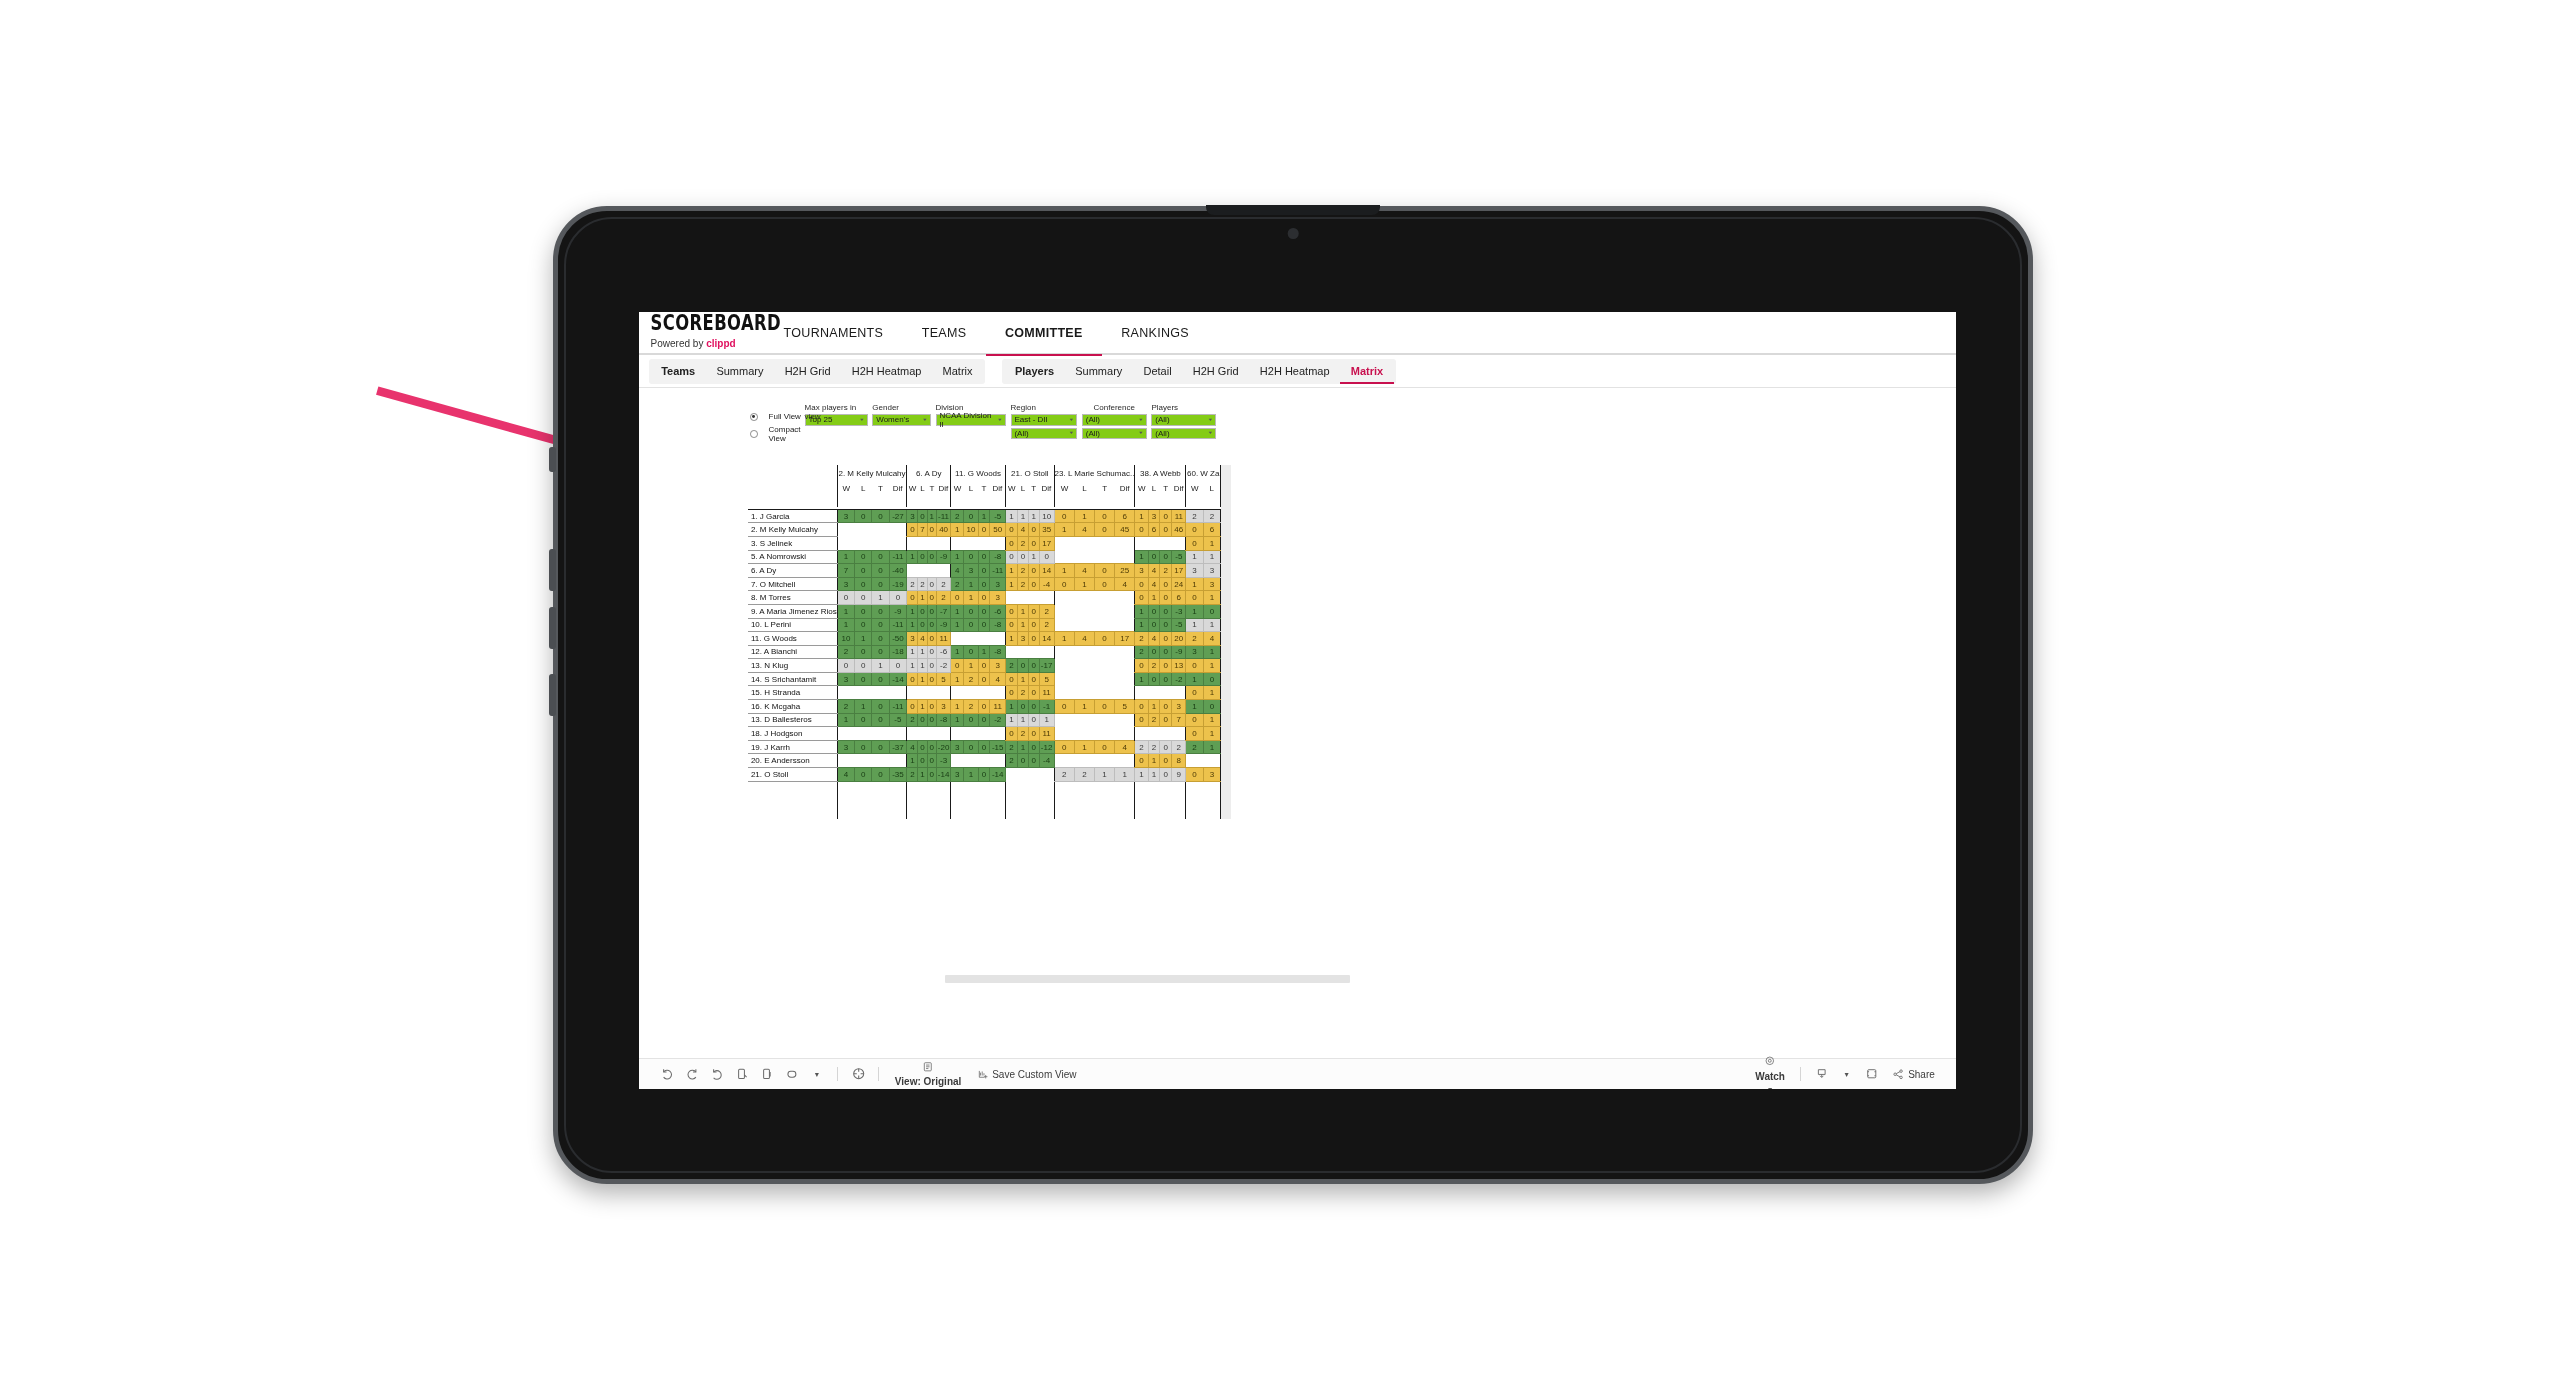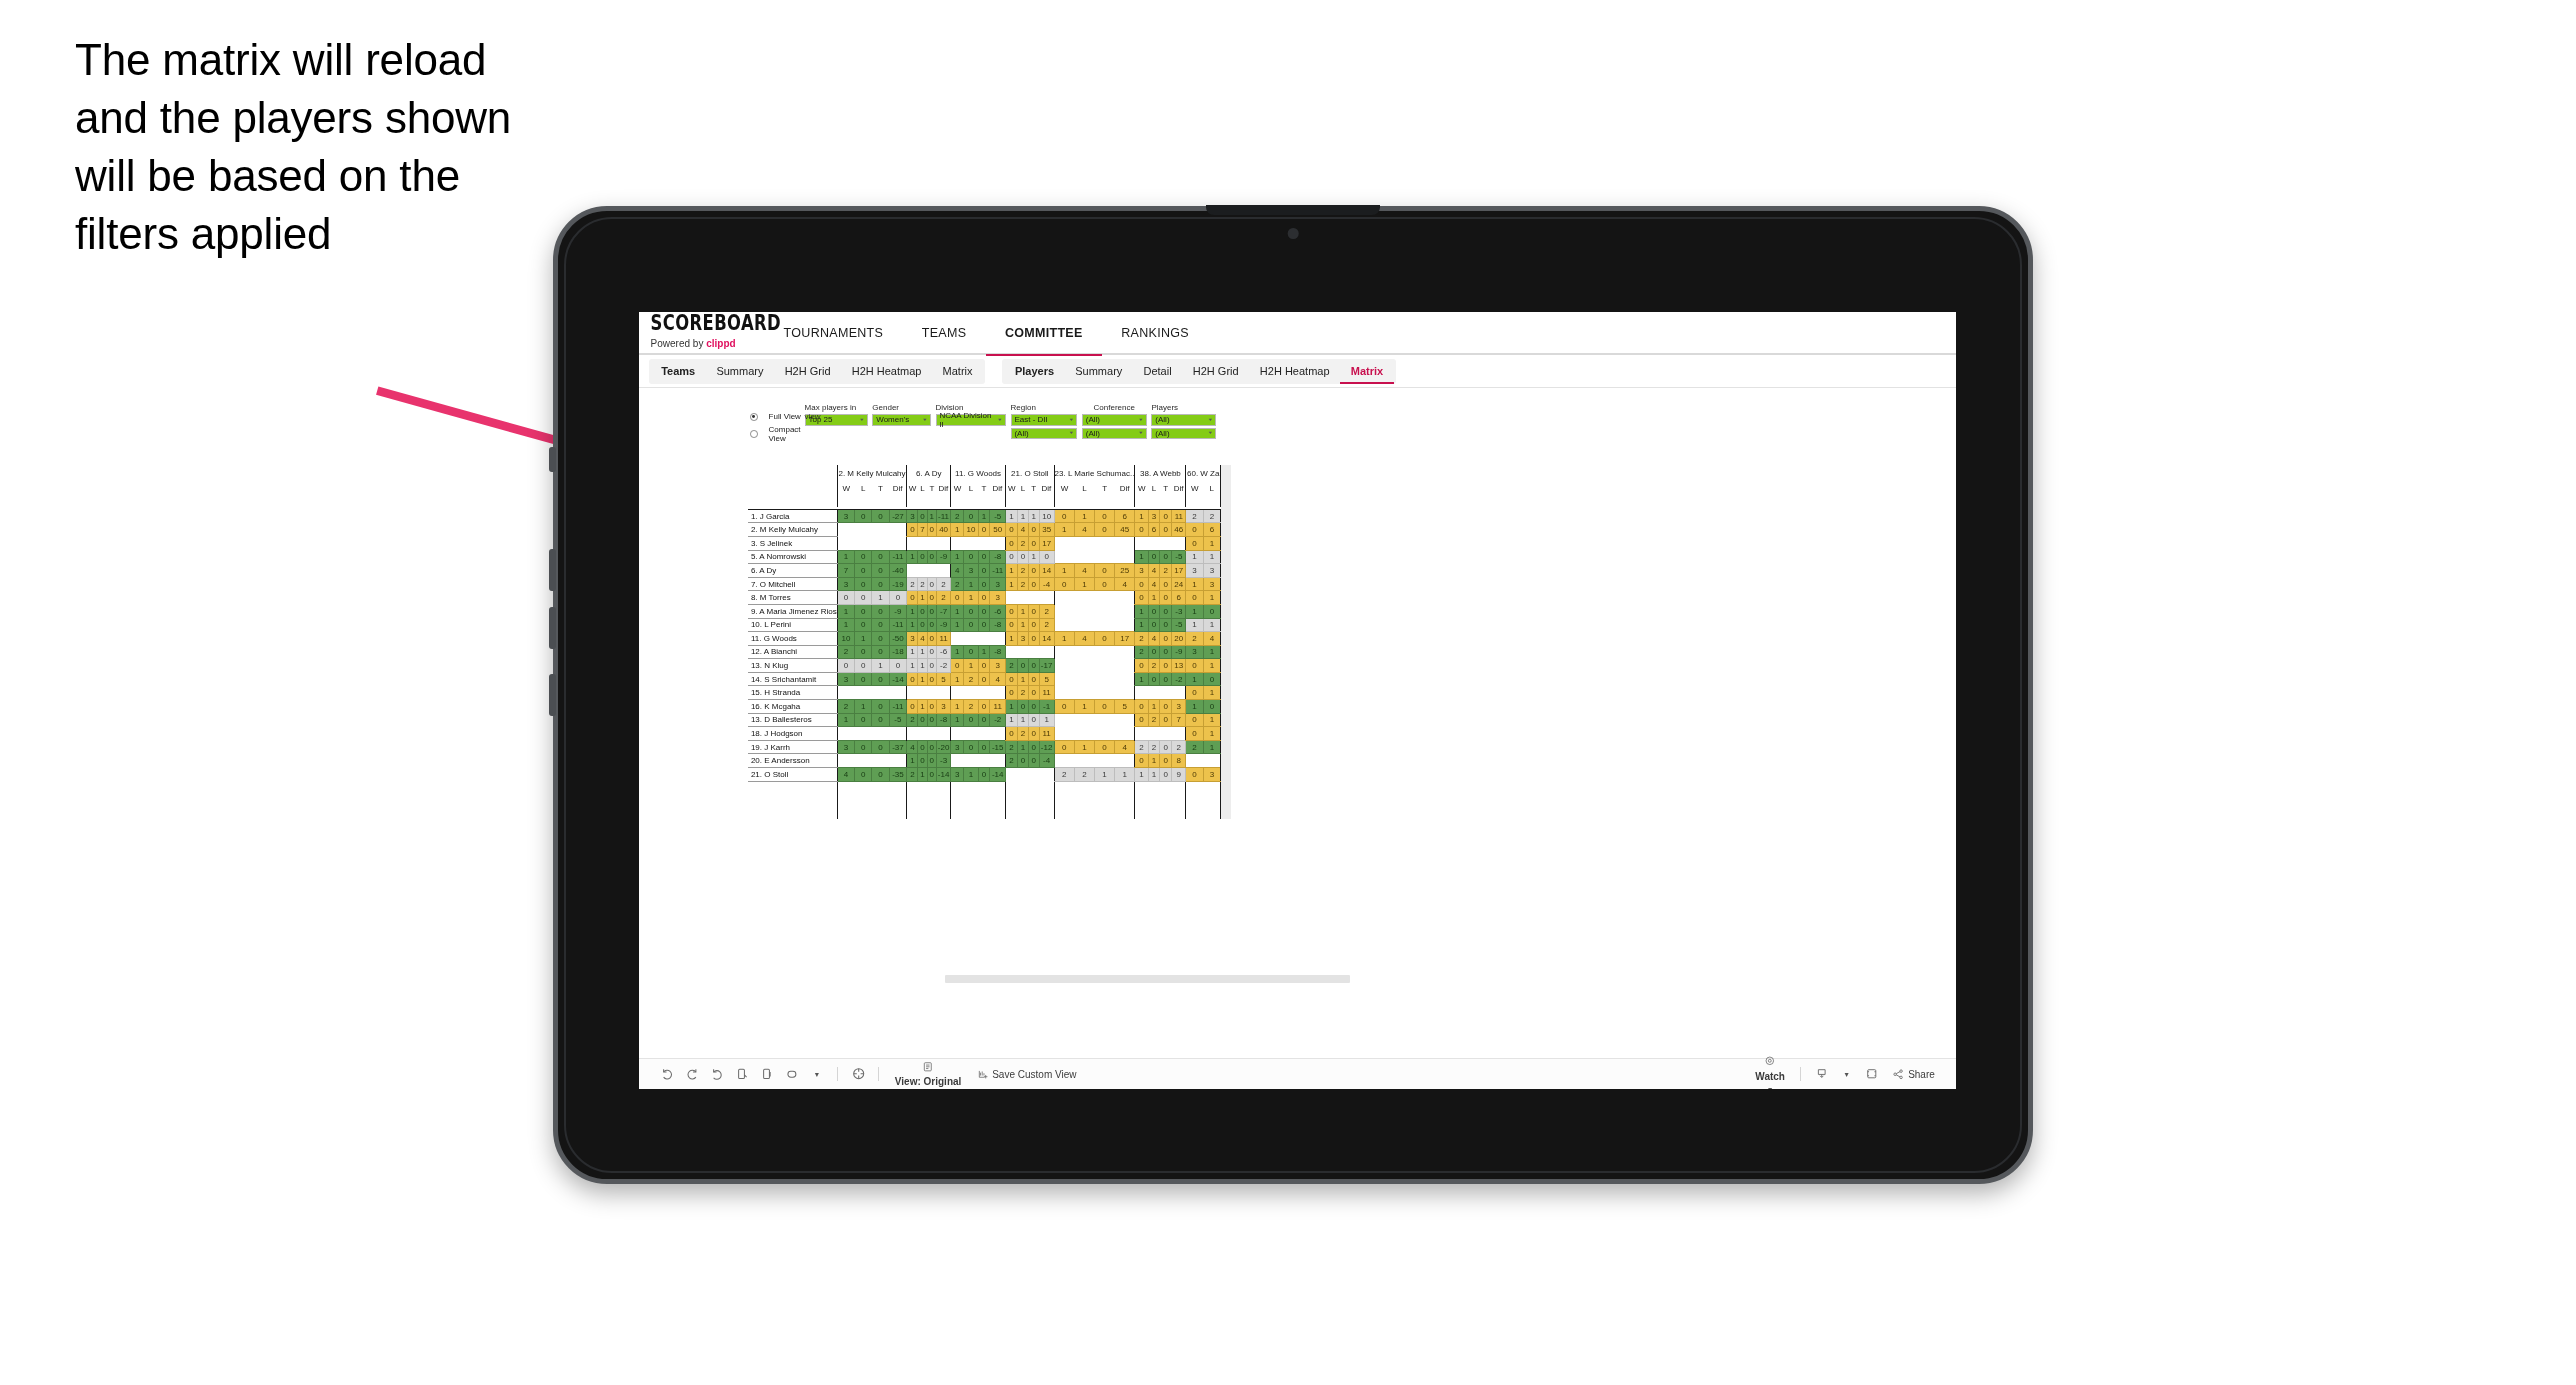--- a/index.html
+++ b/index.html
@@ -157,21 +157,20 @@
             color:#3b3b3b; padding: 0 7.7px; cursor:pointer; white-space:nowrap; }
   .tbtext.b { font-weight: 600; flex-direction: column; }
   .spacer { flex: 1; }
   .caret-sm { font-size: 6.8px; color:#555; }
 </style>
 </head>
 <body>
 
 <div id="root">
 
-  <div class="annotation">The matrix will reload and the players shown will be based on the filters applied</div>
 
   <div class="arrow-wrap">
     <svg width="695" height="212" viewBox="0 0 720 220">
       <defs>
         <marker id="ah" markerWidth="6" markerHeight="6" refX="1" refY="3" orient="auto">
           <path d="M0,0 L6,3 L0,6 z" fill="#e8336d"></path>
         </marker>
       </defs>
       <line x1="10" y1="10" x2="580" y2="168" stroke="#e8336d" stroke-width="9" marker-end="url(#ah)"></line>
     </svg>

